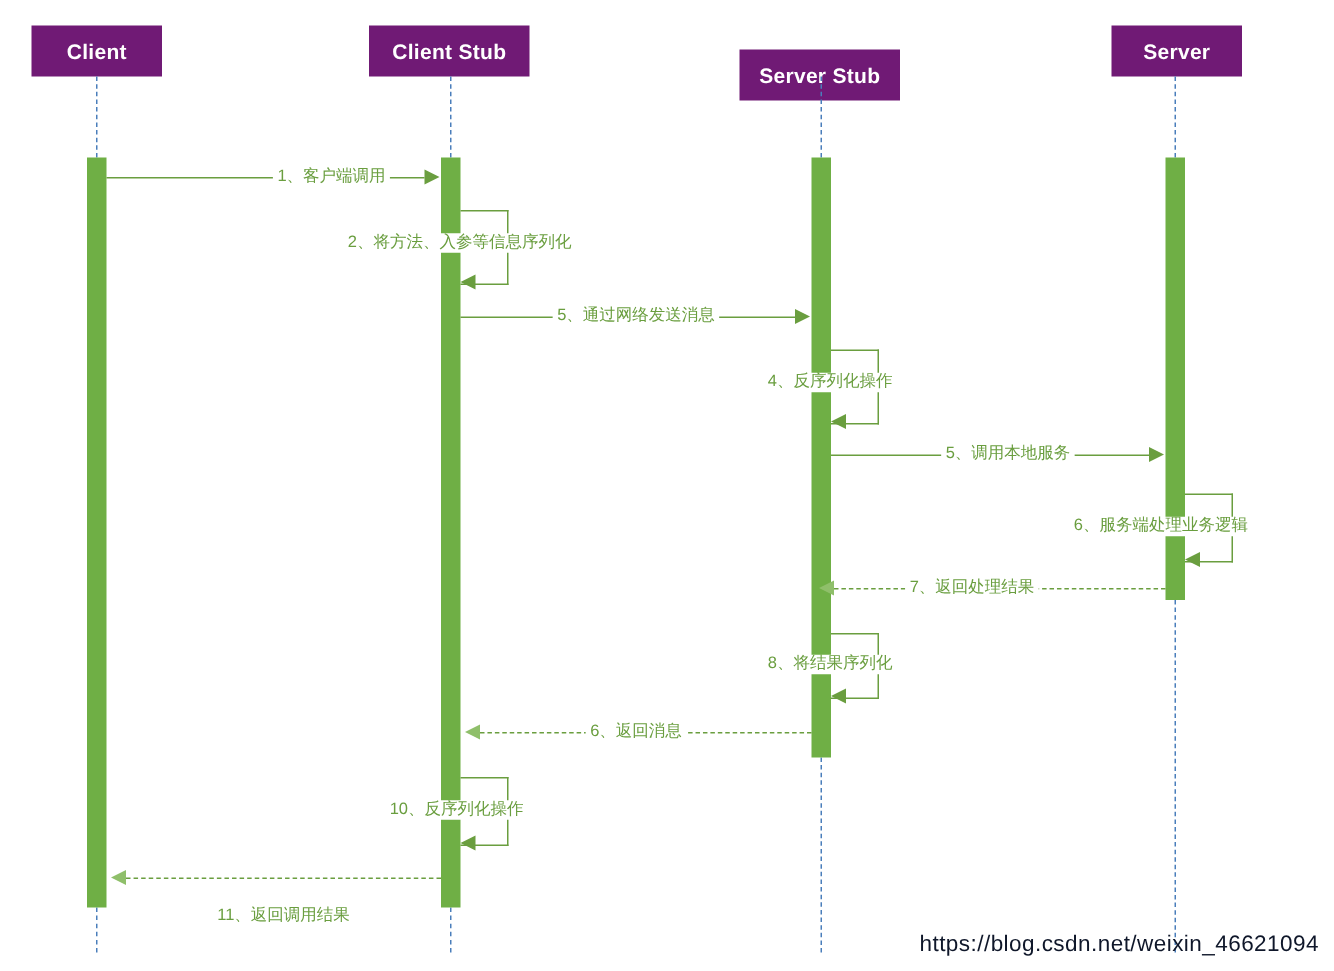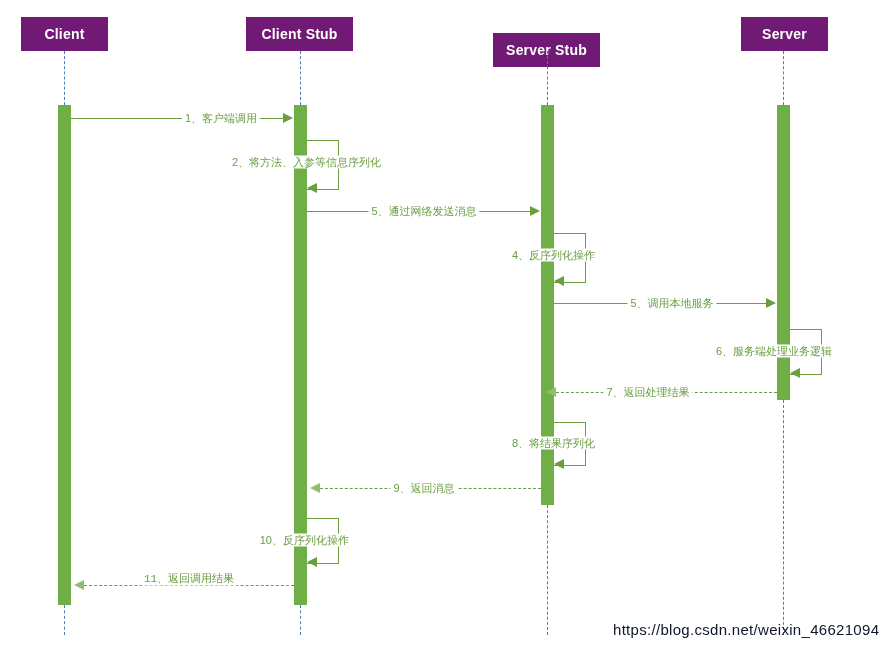--- a/index.html
+++ b/index.html
@@ -182,25 +182,25 @@
   <div class="msg dashed" style="left:556px; top:392px; width:221px;"></div>
   <div class="arrowhead left-open" style="left:546px; top:387px;"></div>
   <div class="msg-label" style="left:648px; top:392px;">7、返回处理结果</div>
 
   <div class="selfloop" style="left:554px; top:422px; width:31px; height:42px;"></div>
   <div class="arrowhead left-solid" style="left:554px; top:459px;"></div>
   <div class="selfloop-label" style="left:598px; top:443px;">8、将结果序列化</div>
 
   <div class="msg dashed" style="left:320px; top:488px; width:221px;"></div>
   <div class="arrowhead left-open" style="left:310px; top:483px;"></div>
-  <div class="msg-label" style="left:424px; top:488px;">9、返回消息</div>
+  <div class="msg-label" style="left:424px; top:488px;">6、返回消息</div>
 
   <div class="selfloop" style="left:307px; top:518px; width:31px; height:44px;"></div>
   <div class="arrowhead left-solid" style="left:307px; top:557px;"></div>
   <div class="selfloop-label" style="left:352px; top:540px;">10、反序列化操作</div>
 
   <div class="msg dashed" style="left:84px; top:585px; width:210px;"></div>
   <div class="arrowhead left-open" style="left:74px; top:580px;"></div>
-  <div class="msg-label" style="left:189px; top:579px;font-family:Liberation Mono, monospace;">11、返回调用结果</div>
+  <div class="msg-label" style="left:189px; top:611px;">11、返回调用结果</div>
 
   <div class="watermark" style="left:613px; top:621px;">https://blog.csdn.net/weixin_46621094</div>
 
 </div>
 
 </body></html>

